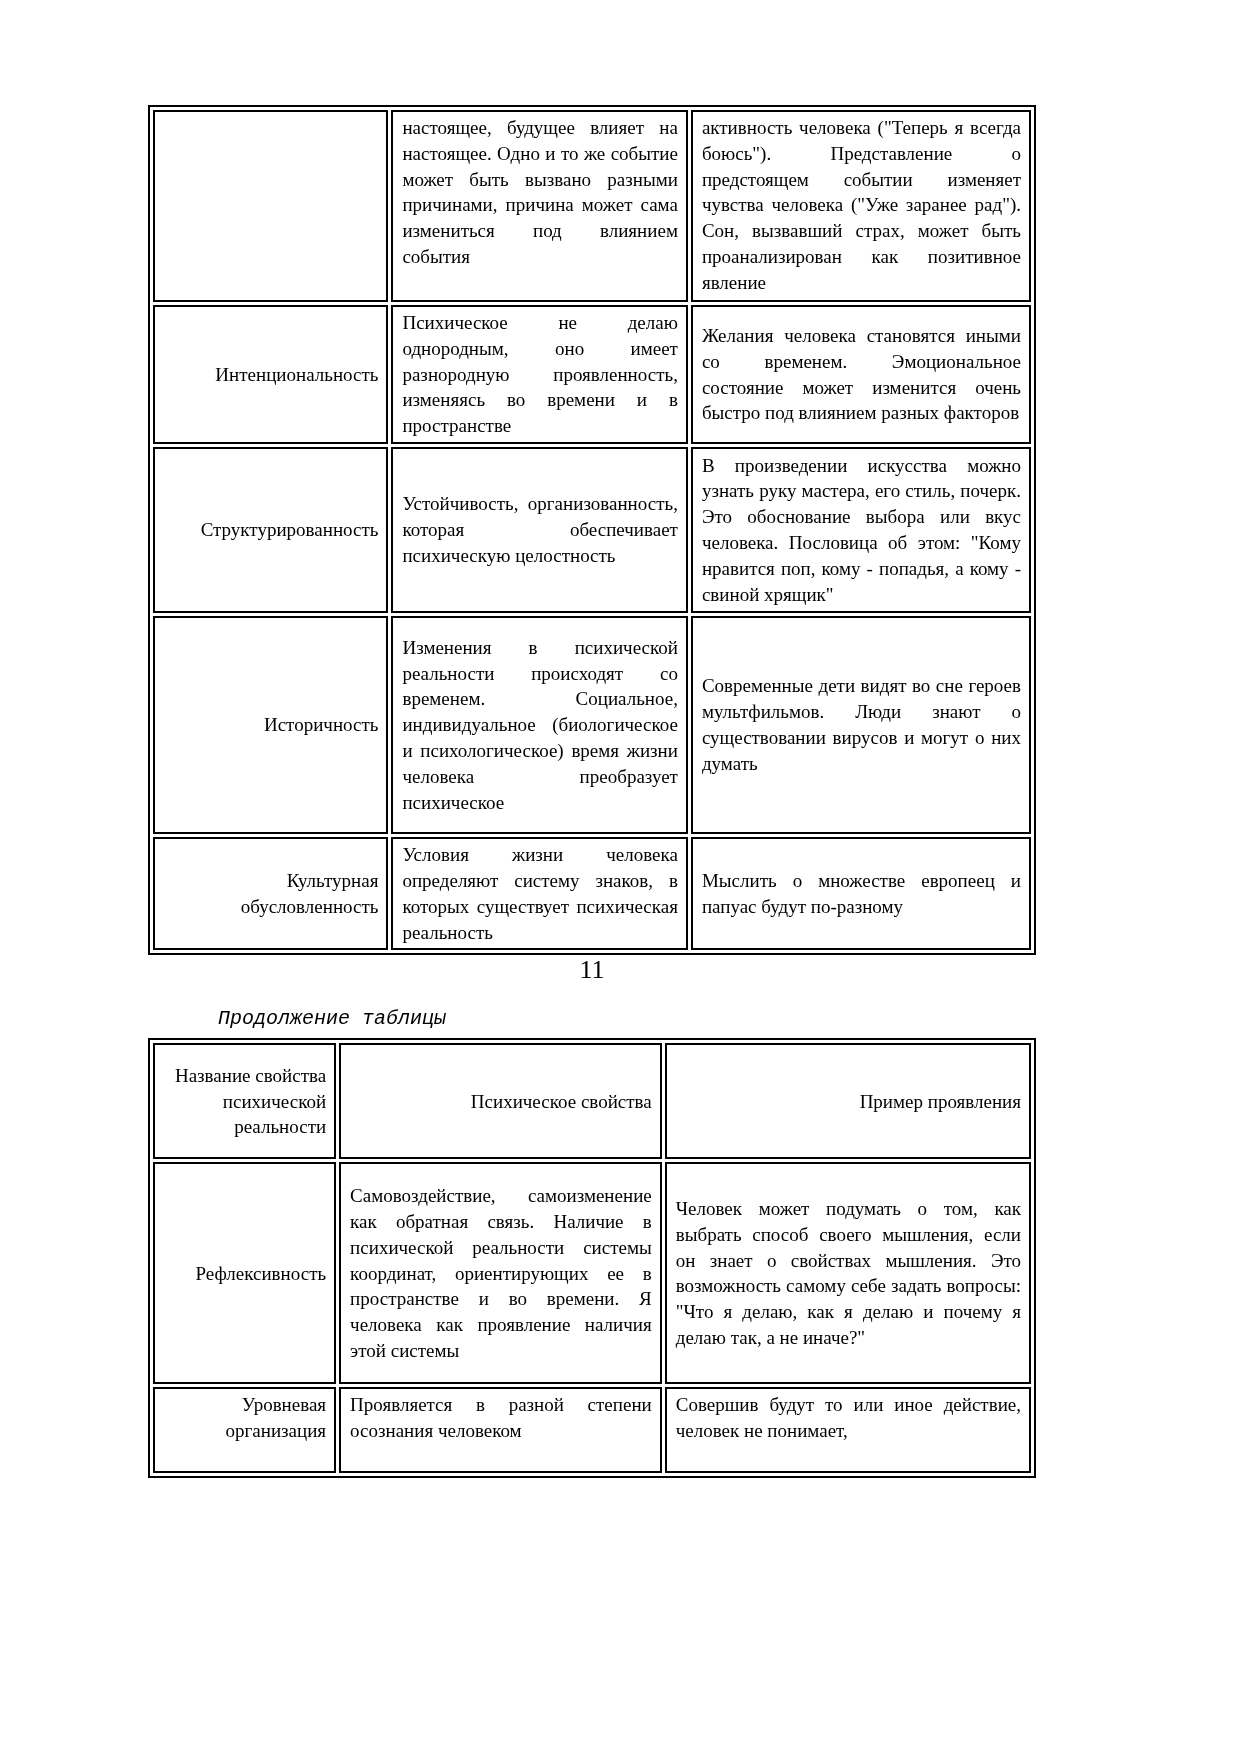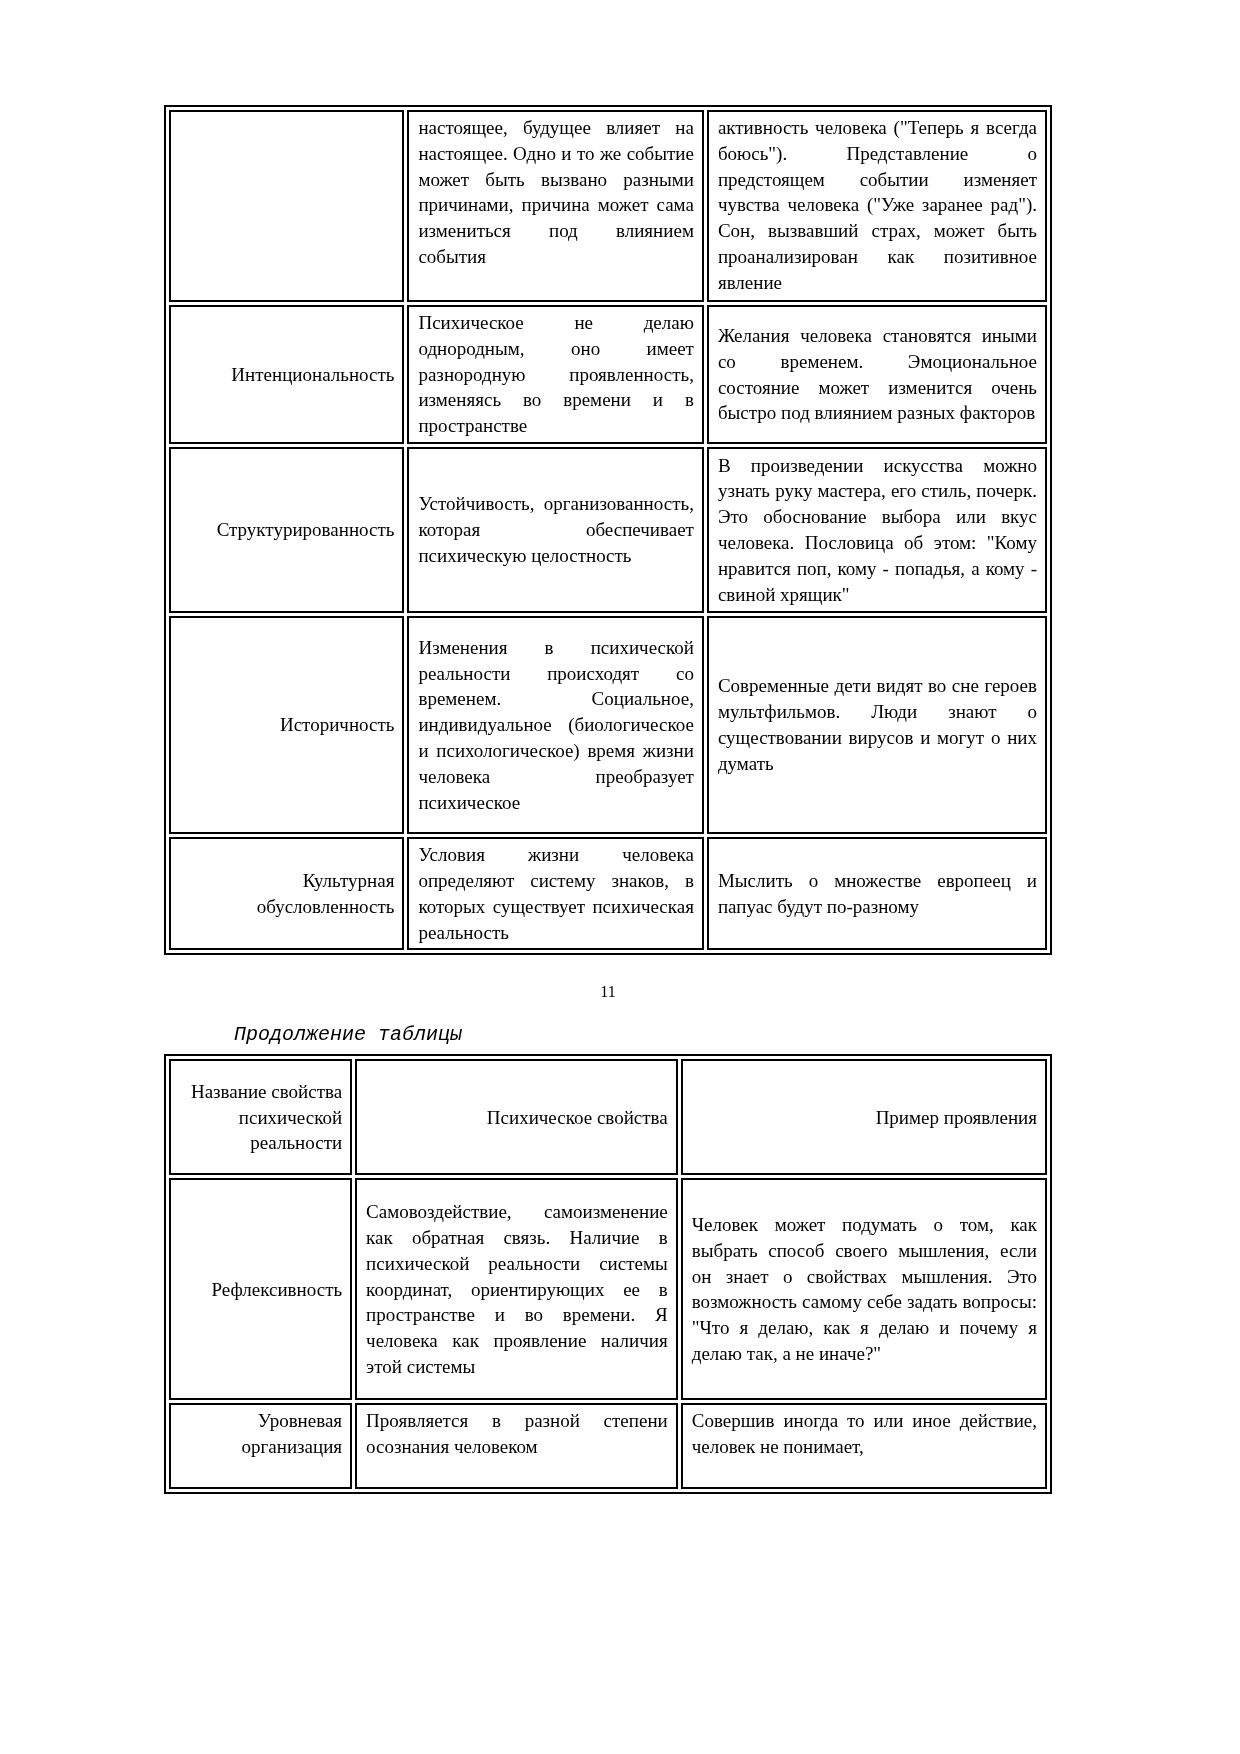--- a/index.html
+++ b/index.html
@@ -10,21 +10,21 @@
   body {
     width: 1240px;
     height: 1754px;
     font-family: "Liberation Serif", "DejaVu Serif", serif;
     color: #000000;
     position: relative;
     overflow: hidden;
   }
   .content {
     position: absolute;
-    left: 164px;
+    left: 148px;
     top: 105px;
     width: 888px;
   }
   table.doc-table {
     border-collapse: separate;
     border-spacing: 3px;
     border: 2px solid #000;
     width: 888px;
     table-layout: fixed;
     background: #fff;
@@ -47,22 +47,21 @@
   tr.t1r4 { height: 218px; }
   tr.t1r5 { height: 112px; }
   
   tr.t2h  { height: 116px; }
   tr.t2r1 { height: 222px; }
   tr.t2r2 { height: 86px; }
 
   .page-number {
     width: 888px;
     text-align: center;
-    font-size: 16px;
-    margin-top: 28px;
+    font-size: 26px;
   }
   .continuation {
     font-style: italic;
     font-size: 20px;
     margin: 22px 0 8px 70px;
     font-family: Liberation Mono, monospace;
   }
   
   col.t1c1 { width: 27%; }
   col.t1c2 { width: 34%; }
@@ -128,18 +127,18 @@
       <td class="name-cell">Пример проявления</td>
     </tr>
     <tr class="t2r1">
       <td class="name-cell">Рефлексивность</td>
       <td class="justify">Самовоздействие, самоизменение как обратная связь. Наличие в психической реальности системы координат, ориентирующих ее в пространстве и во времени. Я человека как проявление наличия этой системы</td>
       <td class="justify">Человек может подумать о том, как выбрать способ своего мышления, если он знает о свойствах мышления. Это возможность самому себе задать вопросы: "Что я делаю, как я делаю и почему я делаю так, а не иначе?"</td>
     </tr>
     <tr class="t2r2 v-top">
       <td class="name-cell">Уровневая организация</td>
       <td class="justify">Проявляется в разной степени осознания человеком</td>
-      <td class="justify">Совершив иногда то или иное действие, человек не понимает,</td>
+      <td class="justify">Совершив будут то или иное действие, человек не понимает,</td>
     </tr>
   </tbody>
     </table>
 
 </div>
 
 </body></html>

